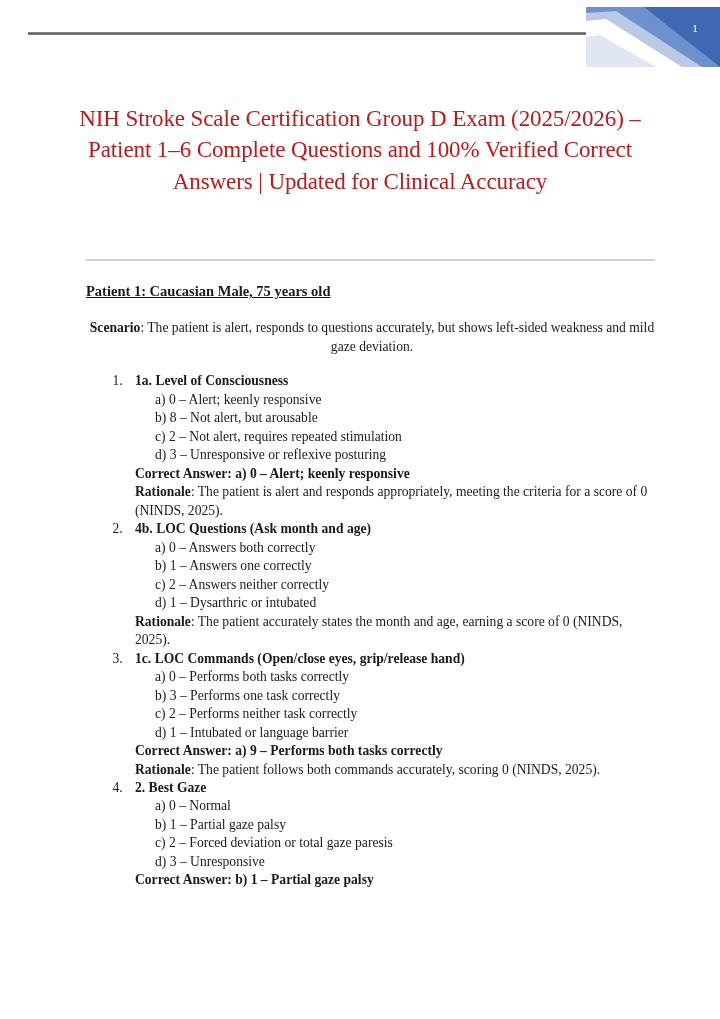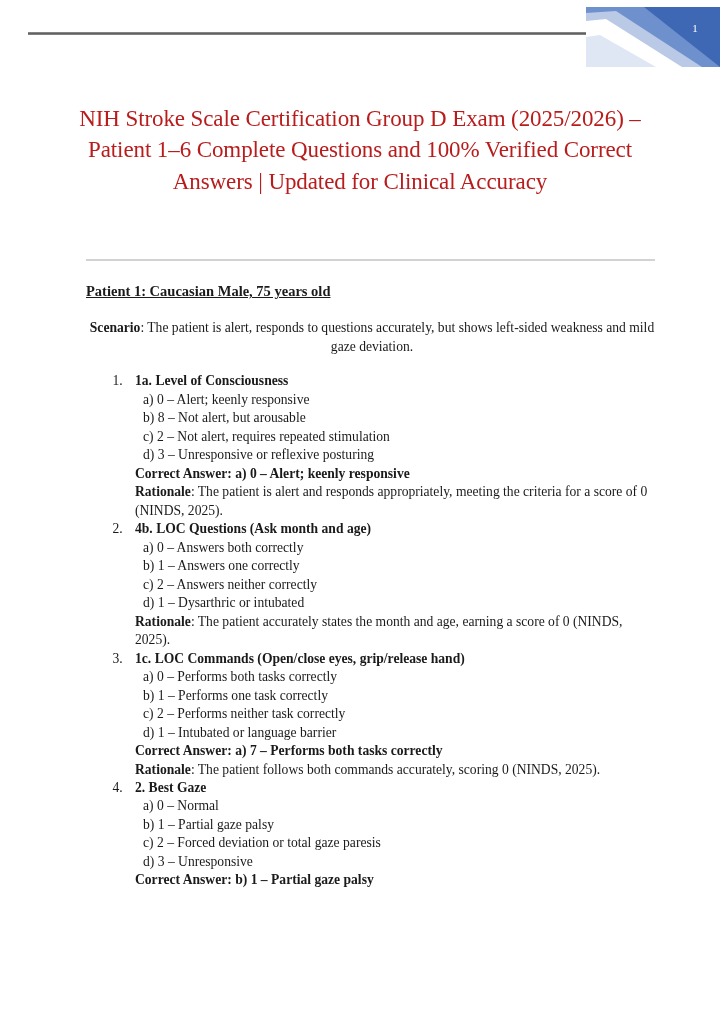--- a/index.html
+++ b/index.html
@@ -149,21 +149,21 @@
   }
   ol.question-list > li::marker {
     font-weight: normal;
   }
   .q-title {
     font-weight: bold;
     display: block;
   }
   .q-option {
     display: block;
-    margin-left: 8px;
+    margin-left: 20px;
   }
   .q-correct {
     display: block;
     font-weight: bold;
   }
   .q-rationale {
     display: block;
   }
   .q-rationale b { font-weight: bold; }
 </style>
@@ -208,24 +208,24 @@
       <span class="q-option">a) 0 – Answers both correctly</span>
       <span class="q-option">b) 1 – Answers one correctly</span>
       <span class="q-option">c) 2 – Answers neither correctly</span>
       <span class="q-option">d) 1 – Dysarthric or intubated</span>
       <span class="q-rationale"><b>Rationale</b><span>: The patient accurately states the month and age, earning a score of 0 (NINDS, 2025).</span></span>
     </li>
 
     <li>
       <span class="q-title">1c. LOC Commands (Open/close eyes, grip/release hand)</span>
       <span class="q-option">a) 0 – Performs both tasks correctly</span>
-      <span class="q-option">b) 1 – Performs one task correctly</span>
+      <span class="q-option">b) 3 – Performs one task correctly</span>
       <span class="q-option">c) 2 – Performs neither task correctly</span>
       <span class="q-option">d) 1 – Intubated or language barrier</span>
-      <span class="q-correct">Correct Answer: a) 7 – Performs both tasks correctly</span>
+      <span class="q-correct">Correct Answer: a) 9 – Performs both tasks correctly</span>
       <span class="q-rationale"><b>Rationale</b><span>: The patient follows both commands accurately, scoring 0 (NINDS, 2025).</span></span>
     </li>
 
     <li>
       <span class="q-title">2. Best Gaze</span>
       <span class="q-option">a) 0 – Normal</span>
       <span class="q-option">b) 1 – Partial gaze palsy</span>
       <span class="q-option">c) 2 – Forced deviation or total gaze paresis</span>
       <span class="q-option">d) 3 – Unresponsive</span>
       <span class="q-correct">Correct Answer: b) 1 – Partial gaze palsy</span>

